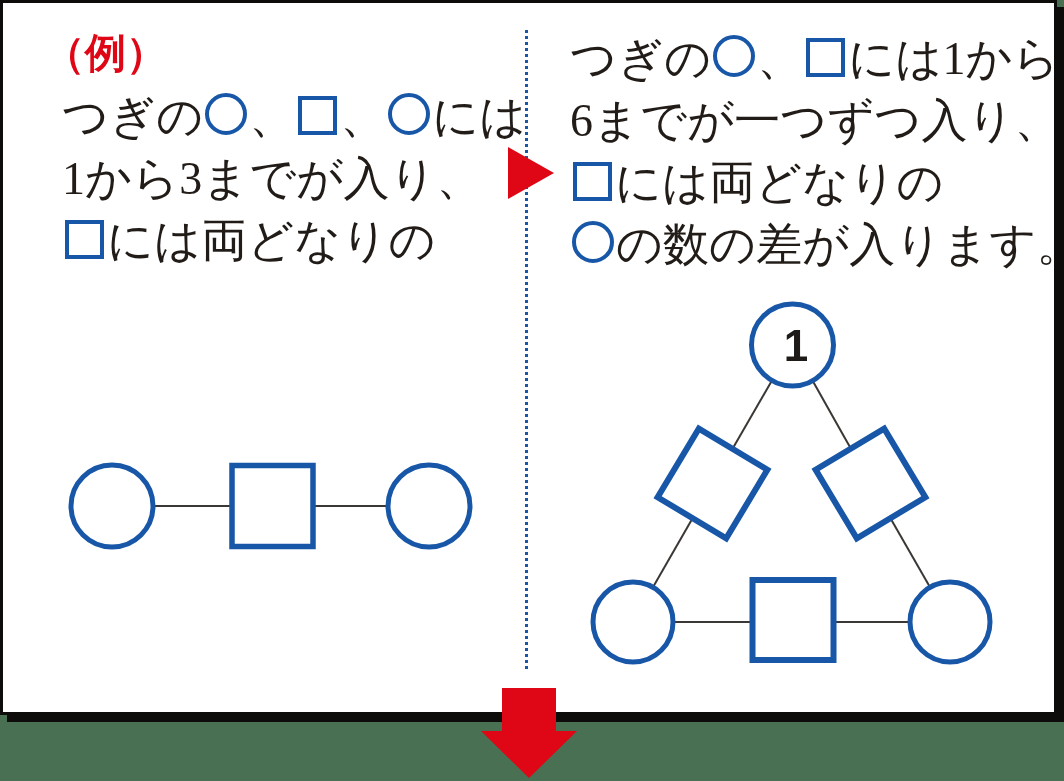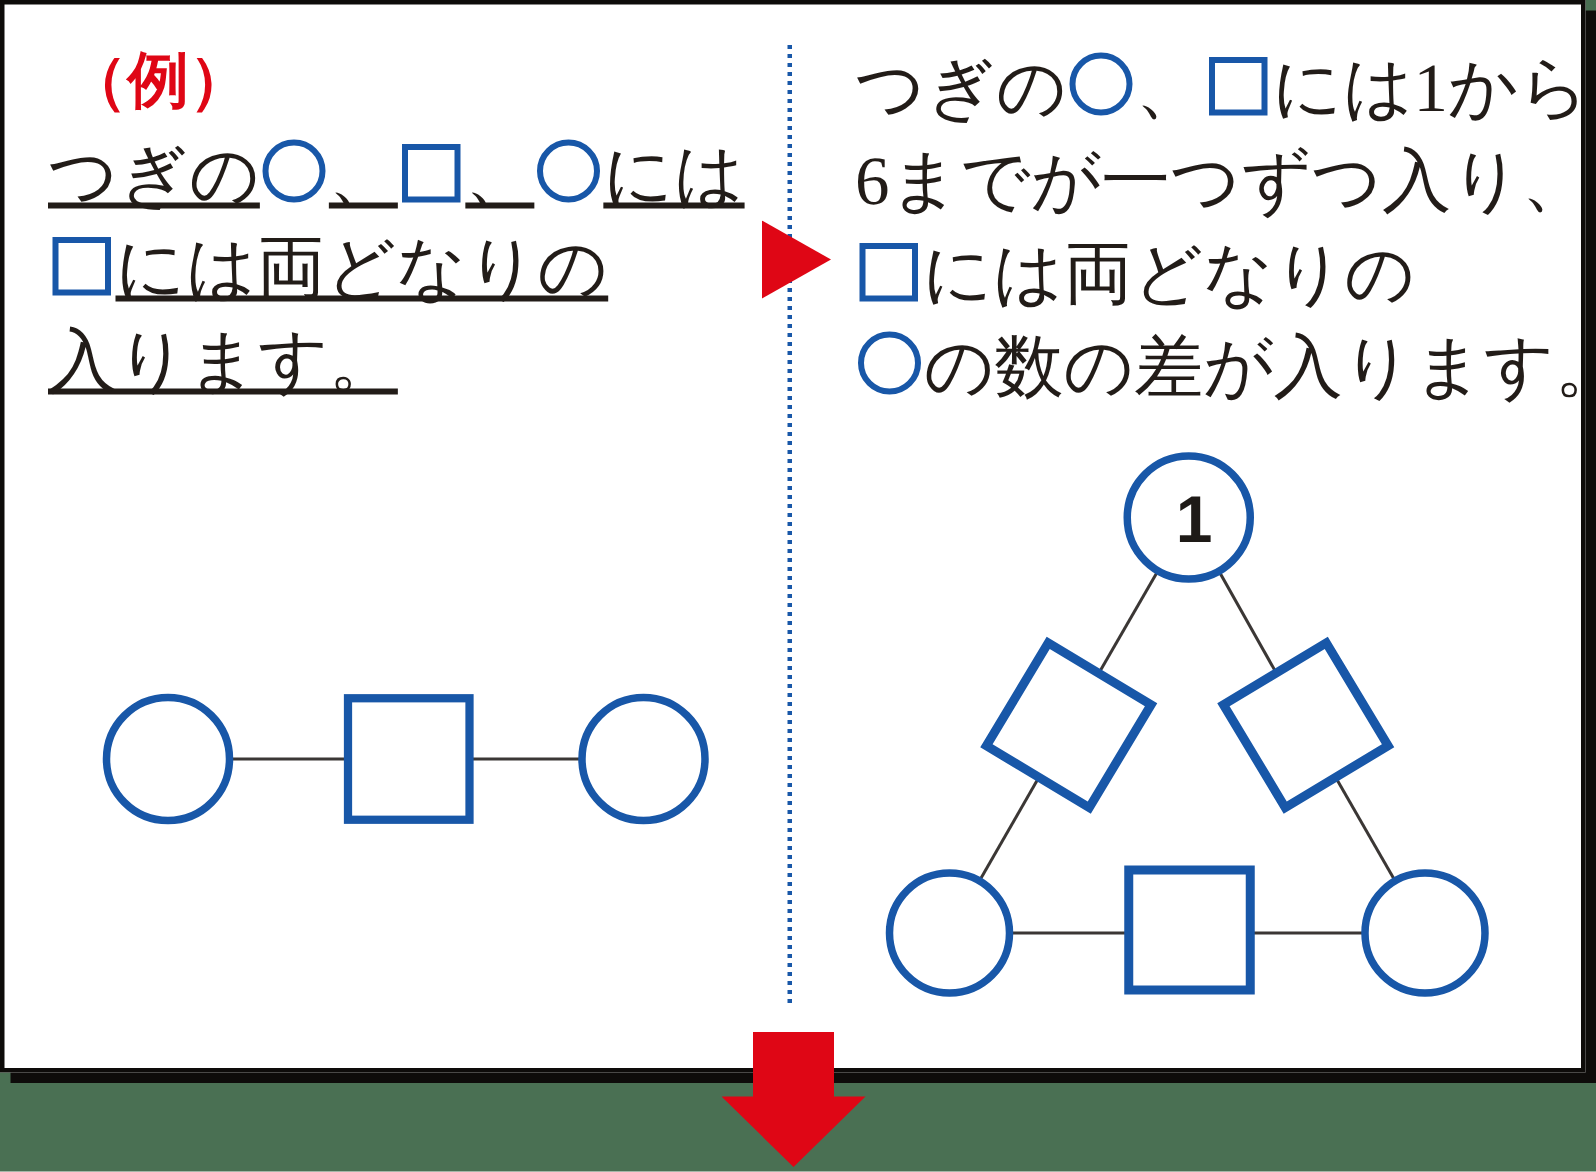--- a/index.html
+++ b/index.html
@@ -14,21 +14,21 @@
     box-shadow:7px 7px 0 #0e0c0a;
   }
   .heading{
     position:absolute;left:44px;top:30px;
     font-family:"Liberation Sans","DejaVu Sans",sans-serif;
     font-weight:bold;font-size:41px;line-height:1.15;color:#df0615;
     white-space:nowrap;
   }
   .textblock{position:absolute;color:#221c18;font-size:46px;}
   .textblock .line{height:62px;line-height:62px;white-space:nowrap;}
-  .left-text{left:32px;top:86px;text-decoration:underline;}
+  .left-text{left:62px;top:86px;}
   .right-text{left:570px;top:28px;}
   .g-circle{
     display:inline-block;width:34px;height:34px;box-sizing:content-box;
     border:4px solid #1857a8;border-radius:50%;
     vertical-align:-3px;margin:0 2px;background:#fff;
   }
   .g-square{
     display:inline-block;width:31px;height:31px;box-sizing:content-box;
     border:4px solid #1857a8;
     vertical-align:-3px;margin:0 3px;background:#fff;
@@ -51,22 +51,22 @@
 <body>
 
 <div class="page">
 
   <div class="card"></div>
 
   <div class="heading">（例）</div>
 
   <div class="textblock left-text">
     <div class="line">つぎの<span class="g-circle"></span>、<span class="g-square"></span>、<span class="g-circle"></span>には</div>
+    <div class="line">1から3までが入り、</div>
     <div class="line"><span class="g-square"></span>には両どなりの</div>
-    <div class="line">入ります。</div>
   </div>
 
   <div class="sep"></div>
 
   <div class="arrow-right">
     <svg width="47" height="53" viewBox="0 0 47 53">
       <polygon points="0,0 46,26 0,52" fill="#df0615"></polygon>
     </svg>
   </div>
 

